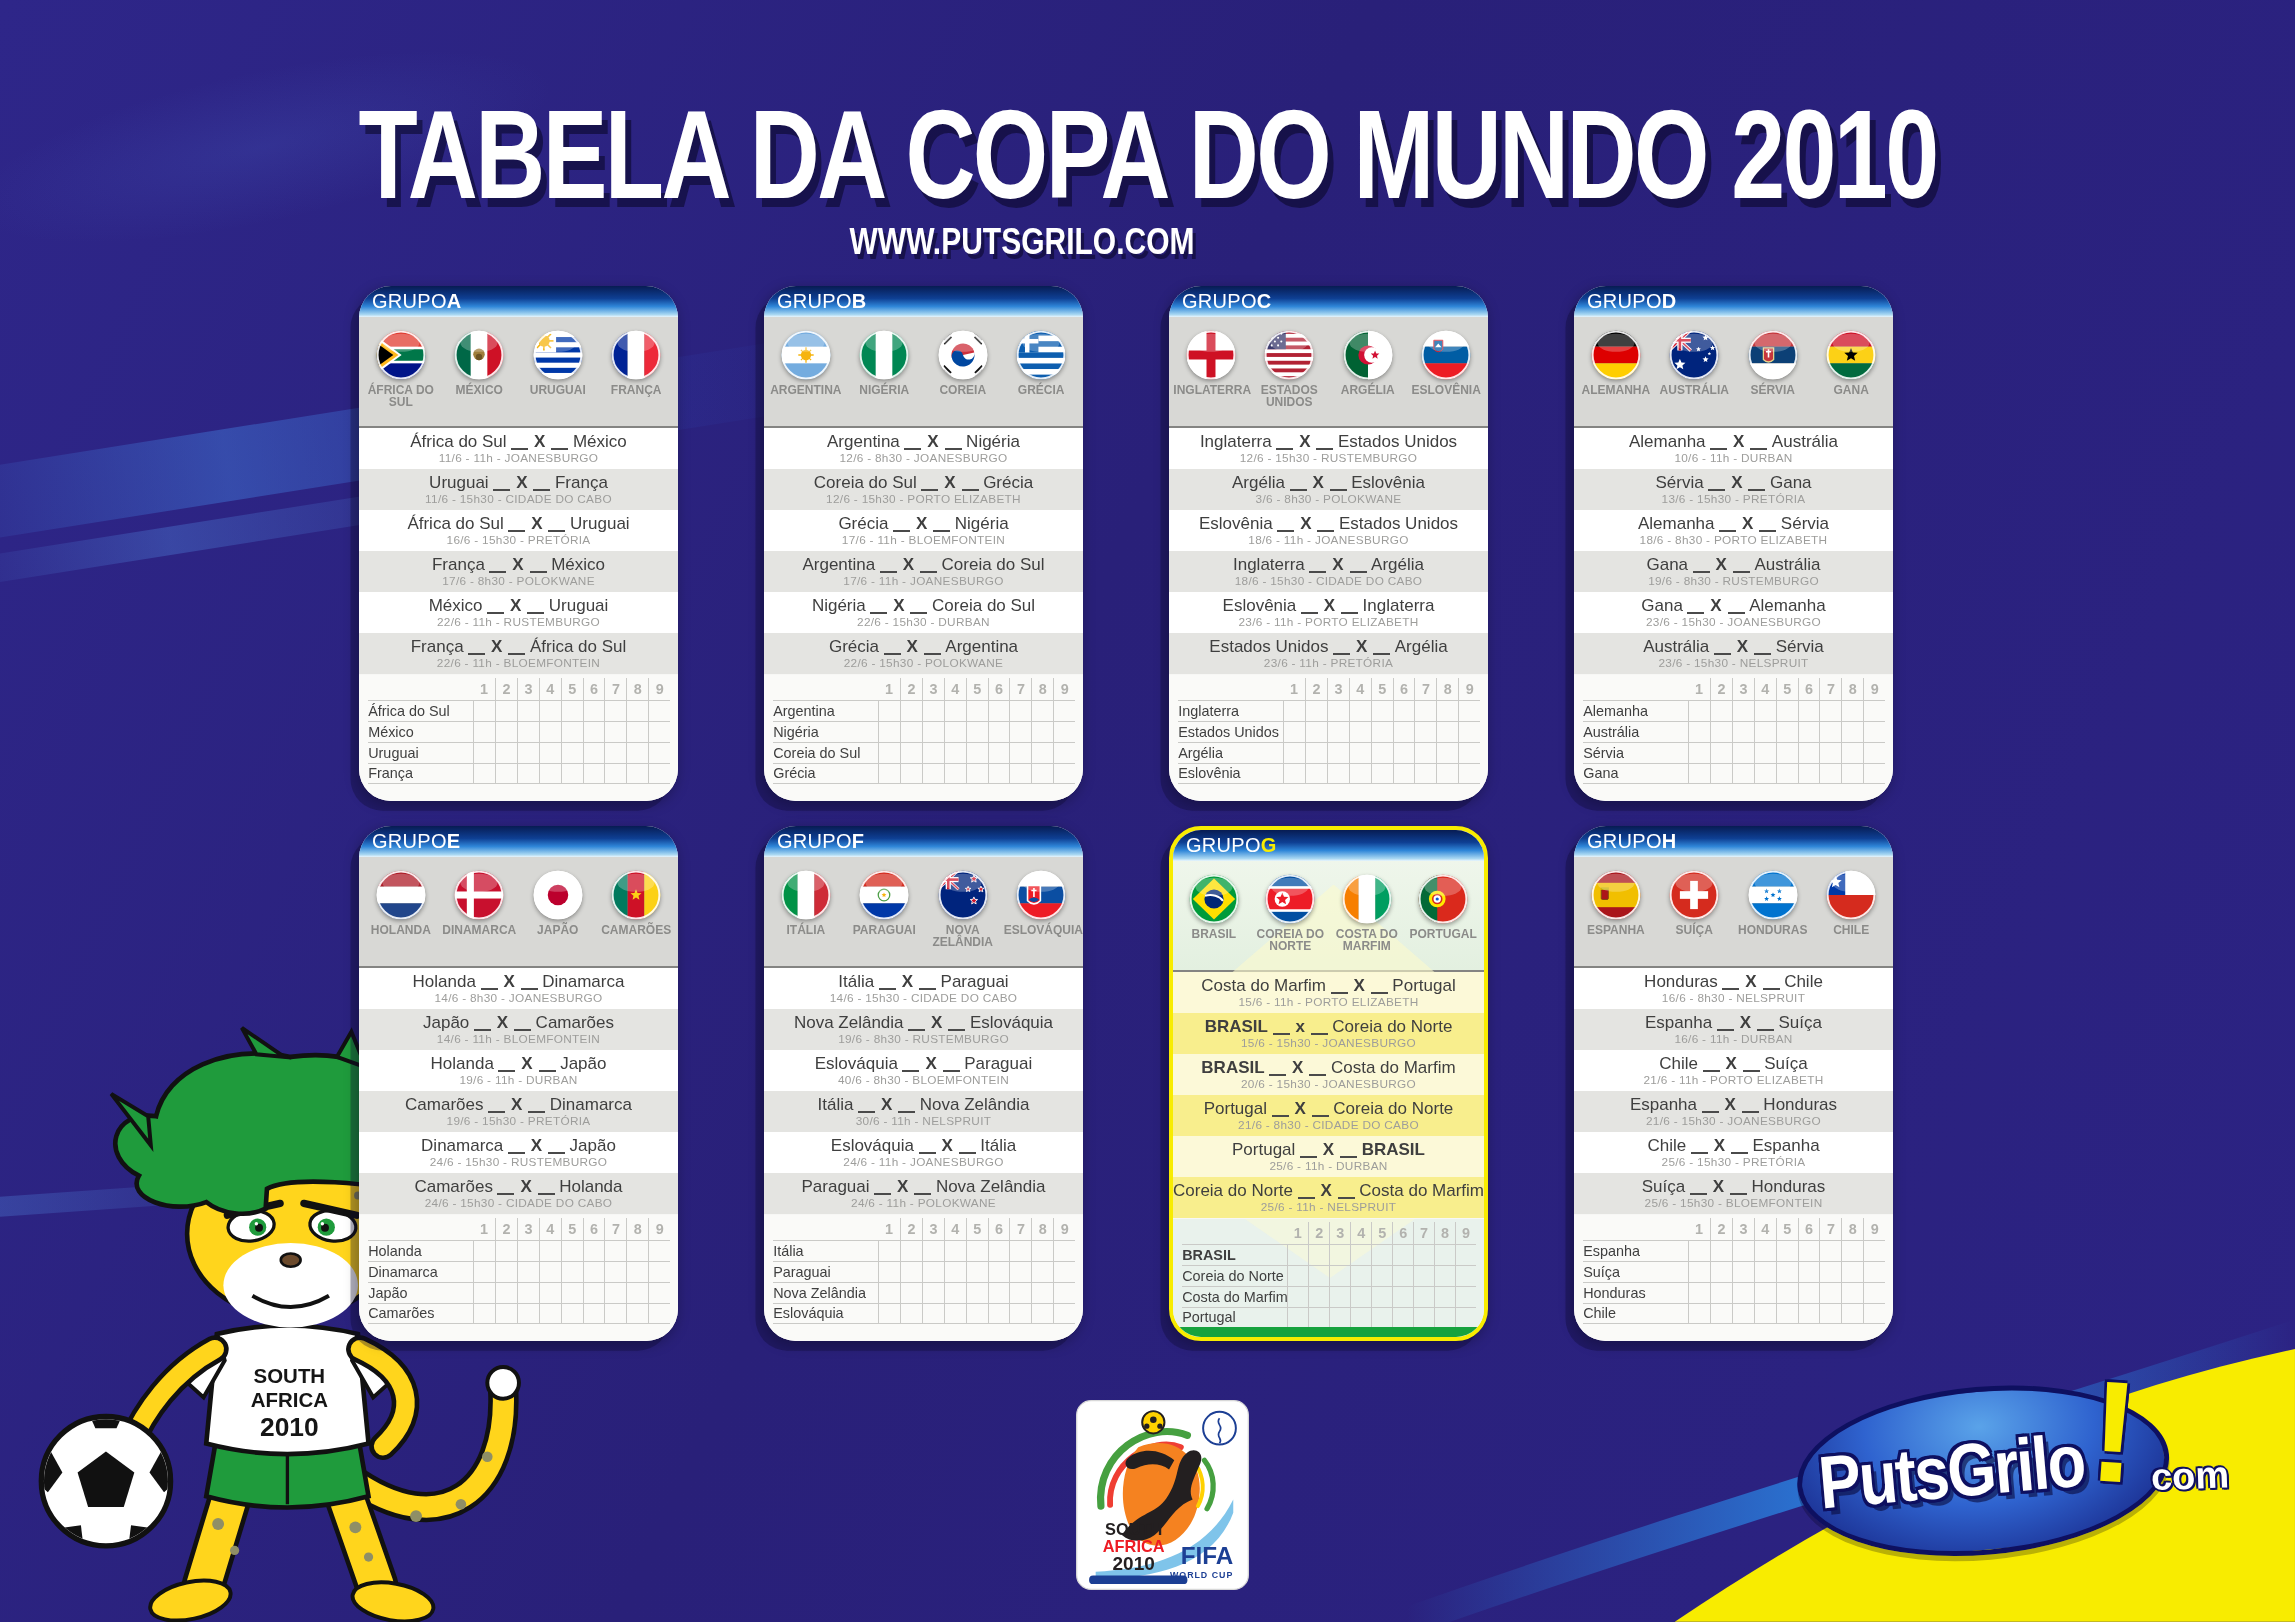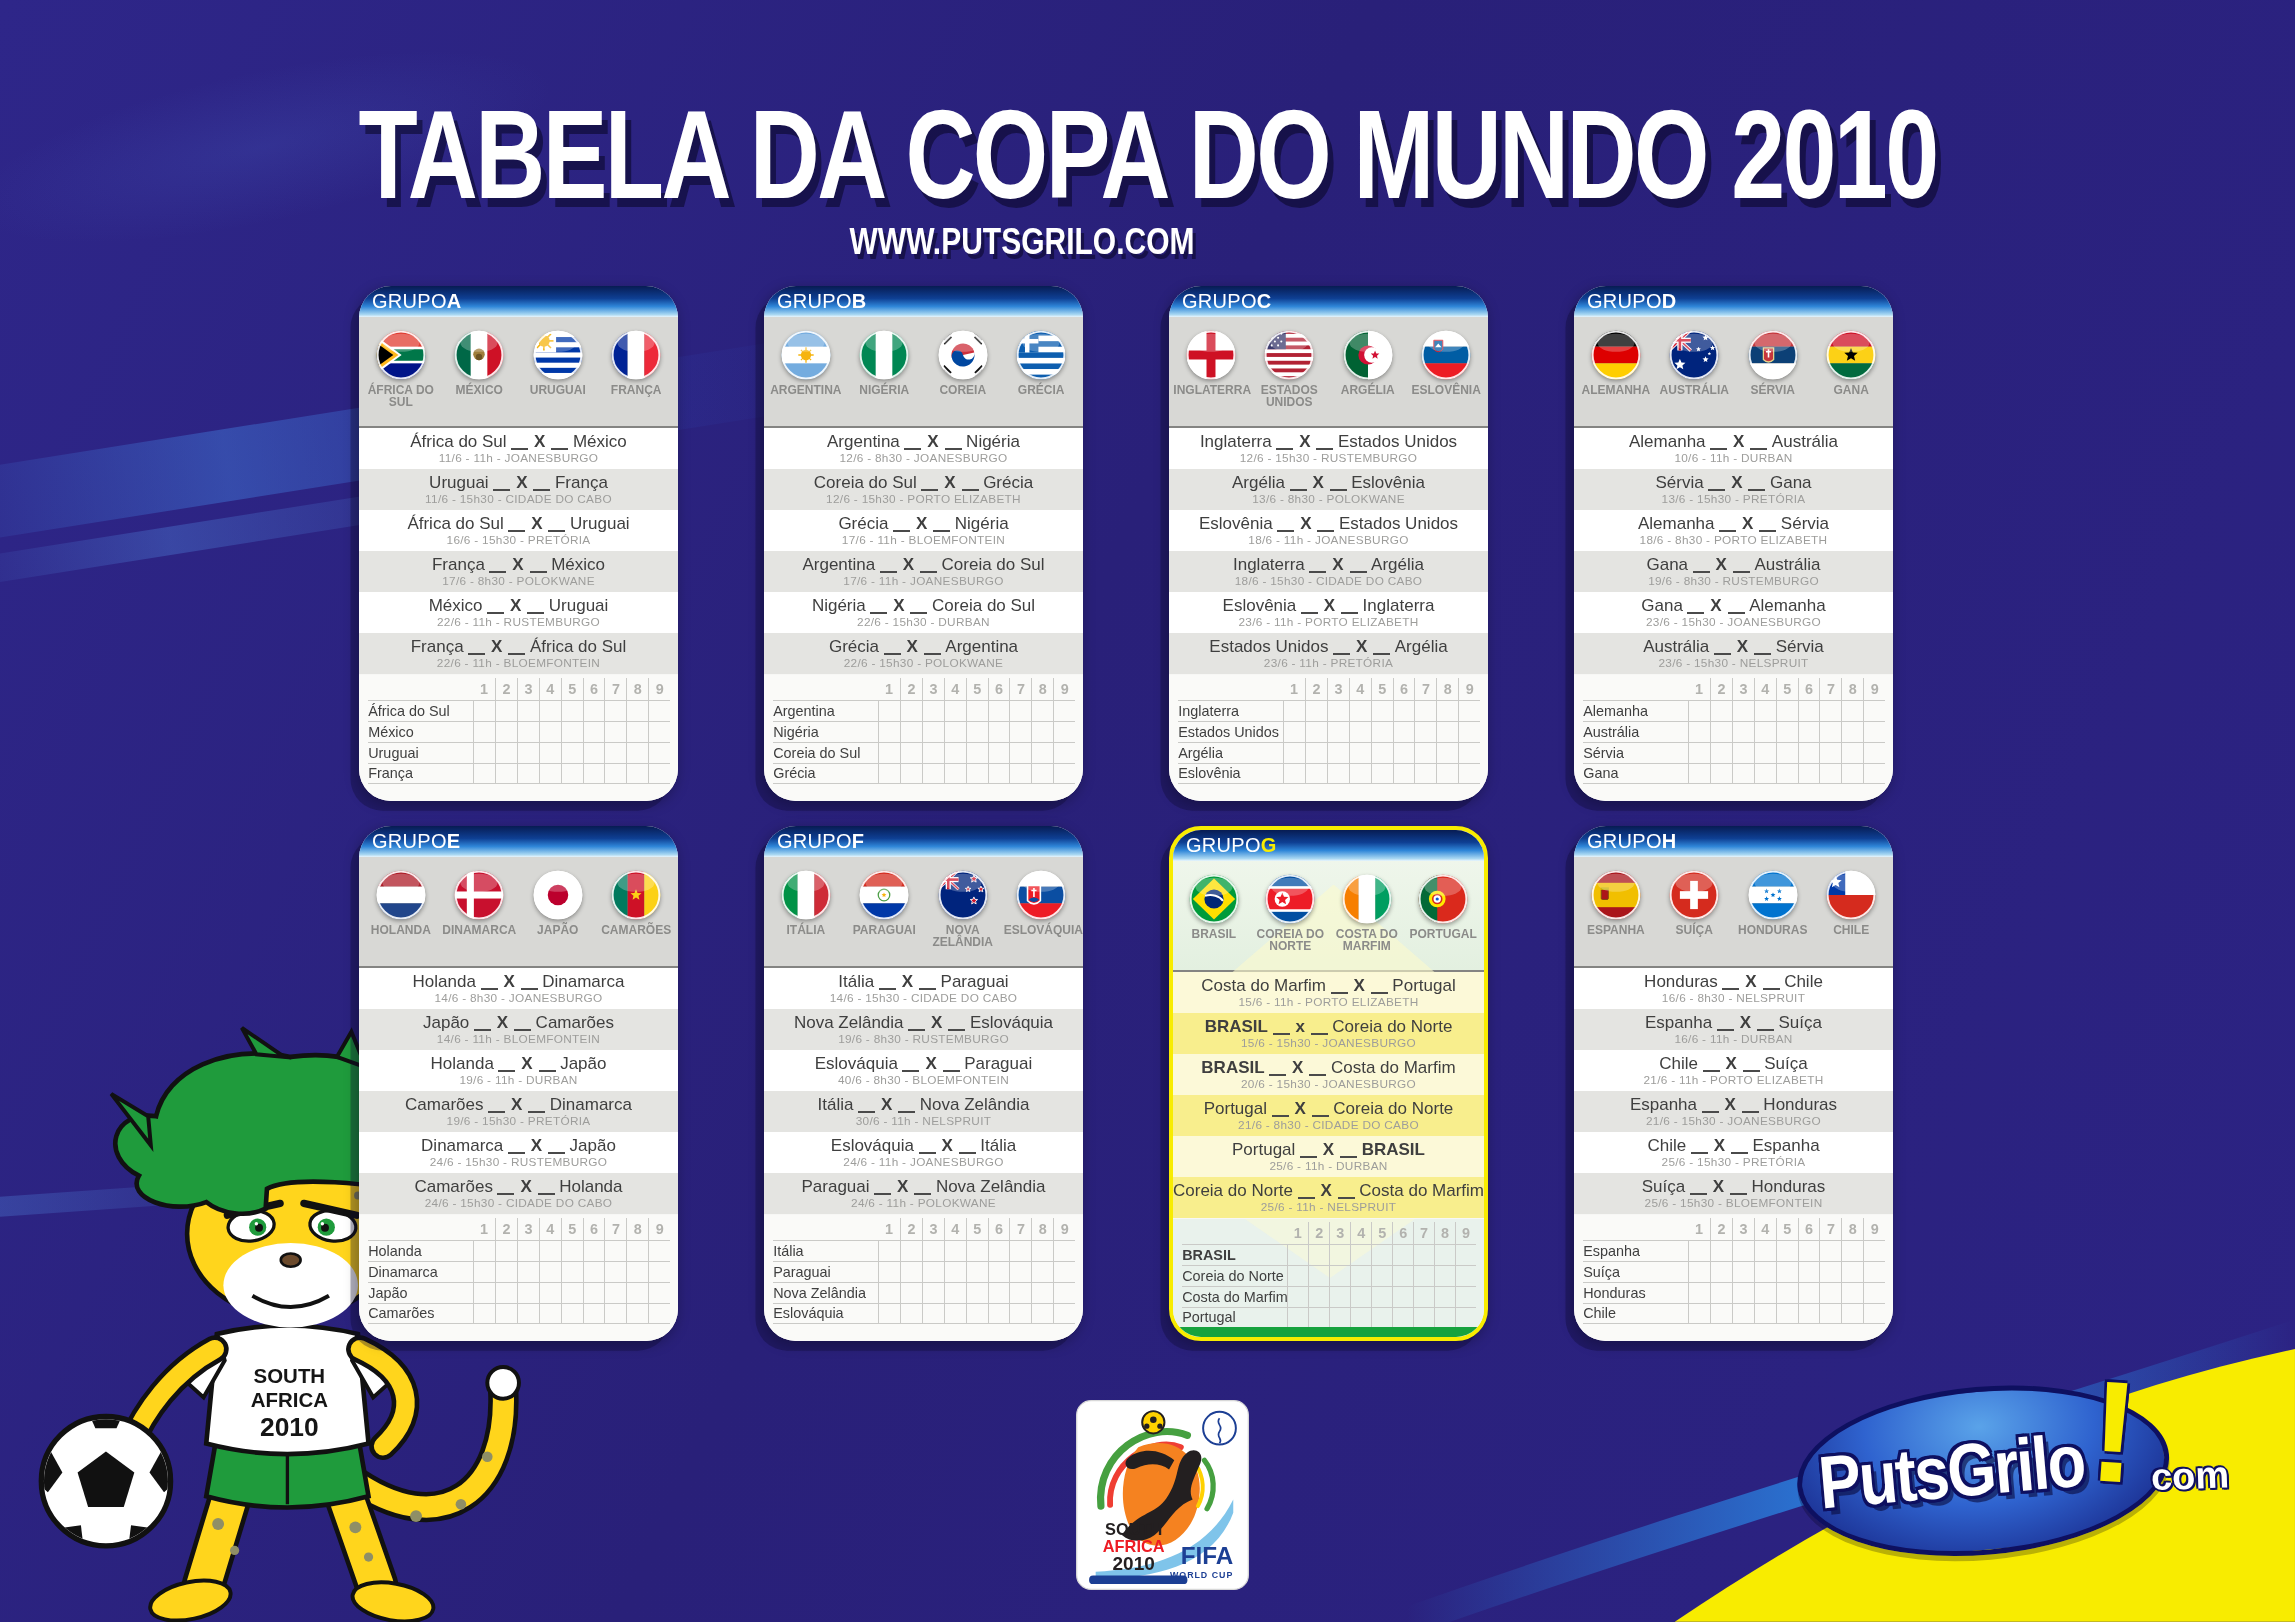--- a/index.html
+++ b/index.html
@@ -655,21 +655,21 @@
             <div class="match-info">12/6 - 15h30 - RUSTEMBURGO</div>
           </div>
           <div class="match alt">
             <div class="match-line">
               <span class="mt">Argélia</span>
               <span class="blank"></span>
               <span class="mx">X</span>
               <span class="blank"></span>
               <span class="mt">Eslovênia</span>
             </div>
-            <div class="match-info">13/6 - 8h30 - POLOKWANE</div>
+            <div class="match-info">3/6 - 8h30 - POLOKWANE</div>
           </div>
           <div class="match">
             <div class="match-line">
               <span class="mt">Eslovênia</span>
               <span class="blank"></span>
               <span class="mx">X</span>
               <span class="blank"></span>
               <span class="mt">Estados Unidos</span>
             </div>
             <div class="match-info">18/6 - 11h - JOANESBURGO</div>

